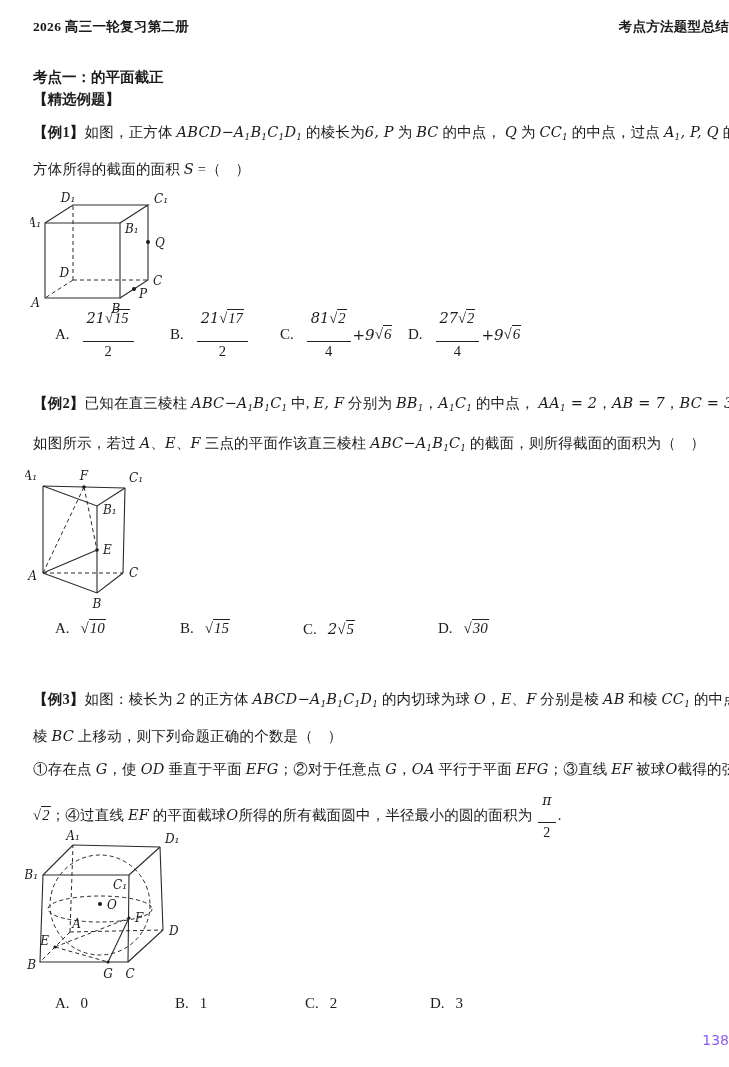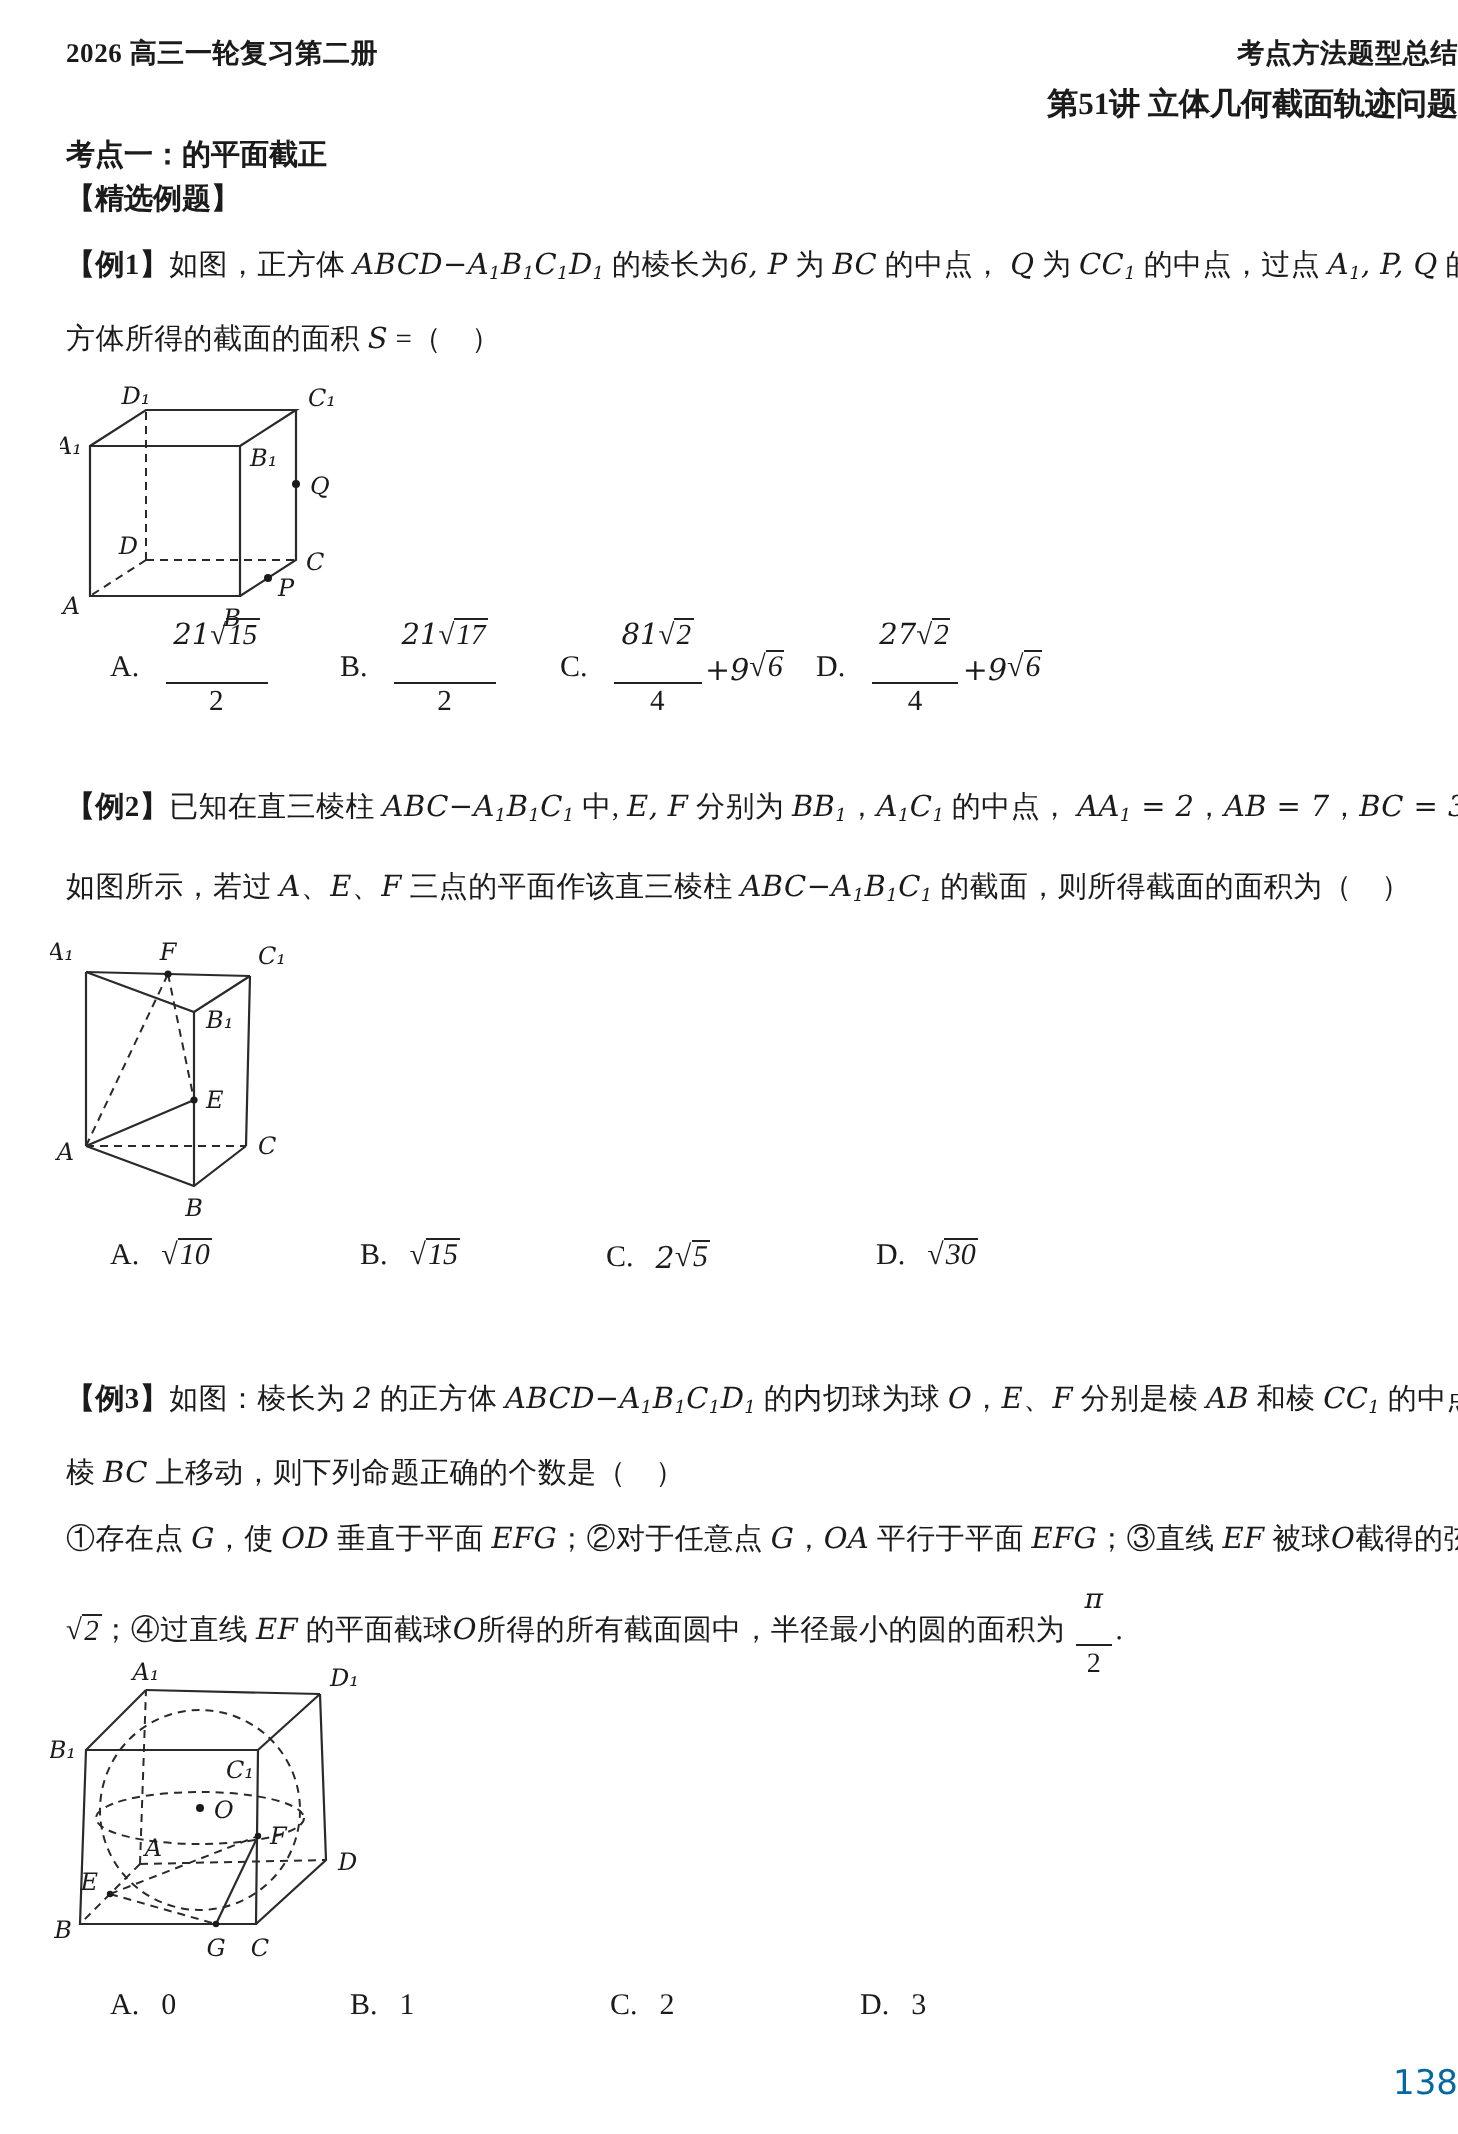--- a/index.html
+++ b/index.html
@@ -20,34 +20,33 @@
   sub{font-size:.62em;vertical-align:-0.28em;line-height:0;}
   .sqrt{white-space:nowrap;}
   .sqrt .rad{border-top:1px solid #222;padding:0 1px;font-style:italic;}
   .frac{display:inline-flex;flex-direction:column;text-align:center;
         vertical-align:middle;line-height:1.15;margin:0 2px;font-size:0.97em;}
   .frac .fnum{border-bottom:1px solid #222;padding:0 4px 14px 4px;}
   .frac .fden{padding:1px 4px 0 4px;}
   .opt{display:inline-flex;align-items:center;font-size:15px;}
   .opt-label{margin-right:11px;}
   .opt-body{display:inline-flex;align-items:center;}
-  .footer{font-size:17px;font-family:"DejaVu Sans","Liberation Sans",sans-serif;color:#0369a1;}
+  .footer{font-size:14px;font-family:"DejaVu Sans","Liberation Sans",sans-serif;color:#8b5cf6;}
   svg text{font-family:"DejaVu Serif","Liberation Serif",serif;font-style:italic;font-size:12px;fill:#1b1b1b;}
   svg .edge{stroke:#2a2a2a;stroke-width:1.1;fill:none;}
   svg .dash{stroke:#2a2a2a;stroke-width:1;fill:none;stroke-dasharray:4 3;}
   svg .dot{fill:#1b1b1b;}
 </style>
 </head>
 <body>
 
 <div class="page">
 
   <div class="abs hdr" style="left:33px;top:18px;text-align:right;">2026 高三一轮复习第二册</div>
   <div class="abs center hdr" style="top:18px;">考点方法题型总结</div>
-  <div class="abs center title" style="top:42px;">第51讲 立体几何截面轨迹问题</div>
   <div class="abs sect" style="left:33px;top:68px;">考点一：的平面截正</div>
   <div class="abs sect" style="left:33px;top:90px;">【精选例题】</div>
 
   <div class="abs line" style="left:33px;top:123px;"><span class="b">【例1】</span>如图，正方体 <span class="m">ABCD−A<sub>1</sub>B<sub>1</sub>C<sub>1</sub>D<sub>1</sub></span> 的棱长为<span class="m">6, P</span> 为 <span class="m">BC</span> 的中点， <span class="m">Q</span> 为 <span class="m">CC<sub>1</sub></span> 的中点，过点 <span class="m">A<sub>1</sub>, P, Q</span> 的平面截正</div>
   <div class="abs line" style="left:33px;top:160px;">方体所得的截面的面积 <span class="m">S</span> =（　）</div>
 
   <svg class="abs" style="left:30px;top:192px;" width="175" height="125" viewBox="0 0 175 125">
     <g class="edge">
       <path d="M15,106 L90,106 L90,31 L15,31 Z"></path>
       <path d="M15,31 L43,13 L118,13 L90,31"></path>

